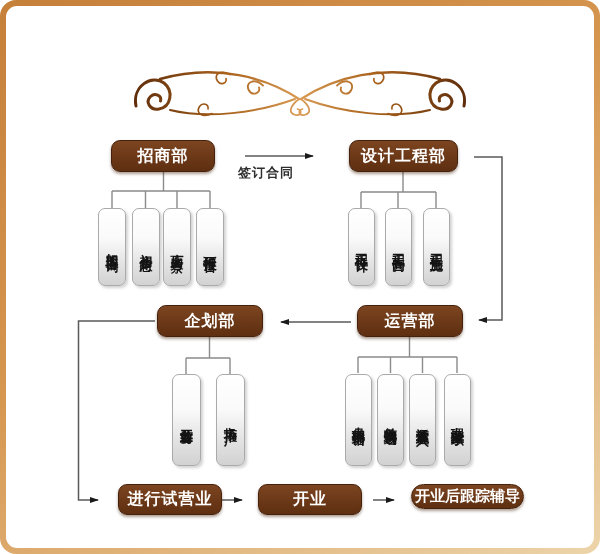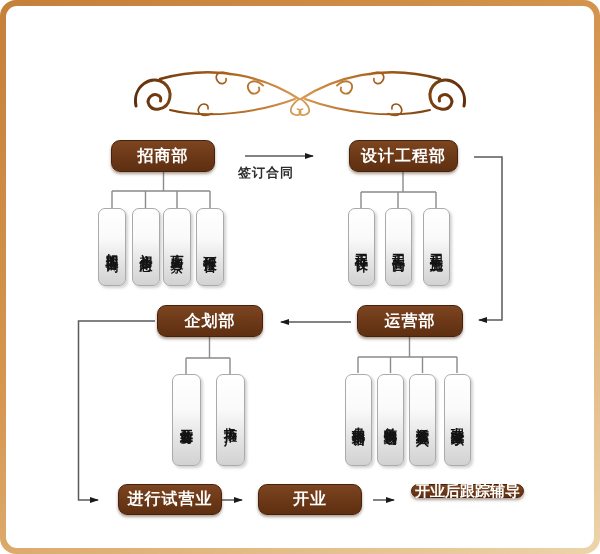--- a/index.html
+++ b/index.html
@@ -102,21 +102,21 @@
       </g>
       <use href="#fl-left" transform="translate(336,0) scale(-1,1)"></use>
     </svg>
 
     <div class="dept" style="left:349px; top:140px; width:109px; height:32px;">设计工程部</div>
     <div class="dept" style="left:111px; top:140px; width:104px; height:32px;">招商部</div>
     <div class="dept" style="left:357px; top:305px; width:106px; height:32px;">运营部</div>
     <div class="dept" style="left:157px; top:305px; width:106px; height:32px;">企划部</div>
     <div class="dept" style="left:118px; top:484px; width:104px; height:31px;">进行试营业</div>
     <div class="dept" style="left:258px; top:484px; width:104px; height:31px;">开业</div>
-    <div class="dept small-ls" style="left:411px; top:484px; width:113px; height:14px;">开业后跟踪辅导</div>
+    <div class="dept small-ls" style="left:411px; top:484px; width:113px; height:25px;border-radius:13px;">开业后跟踪辅导</div>
 
     <div class="arrow-label" style="left:238px; top:164px; width:80px;">签订合同</div>
 
     <div class="vbox" style="left:98px;  top:208px; width:28px; height:78px;">
       <span>加盟咨询</span>
       </div>
     <div class="vbox" style="left:132px; top:208px; width:28px; height:78px;">
       <span>初步意向</span>
       </div>
     <div class="vbox" style="left:163px; top:208px; width:28px; height:78px;">

